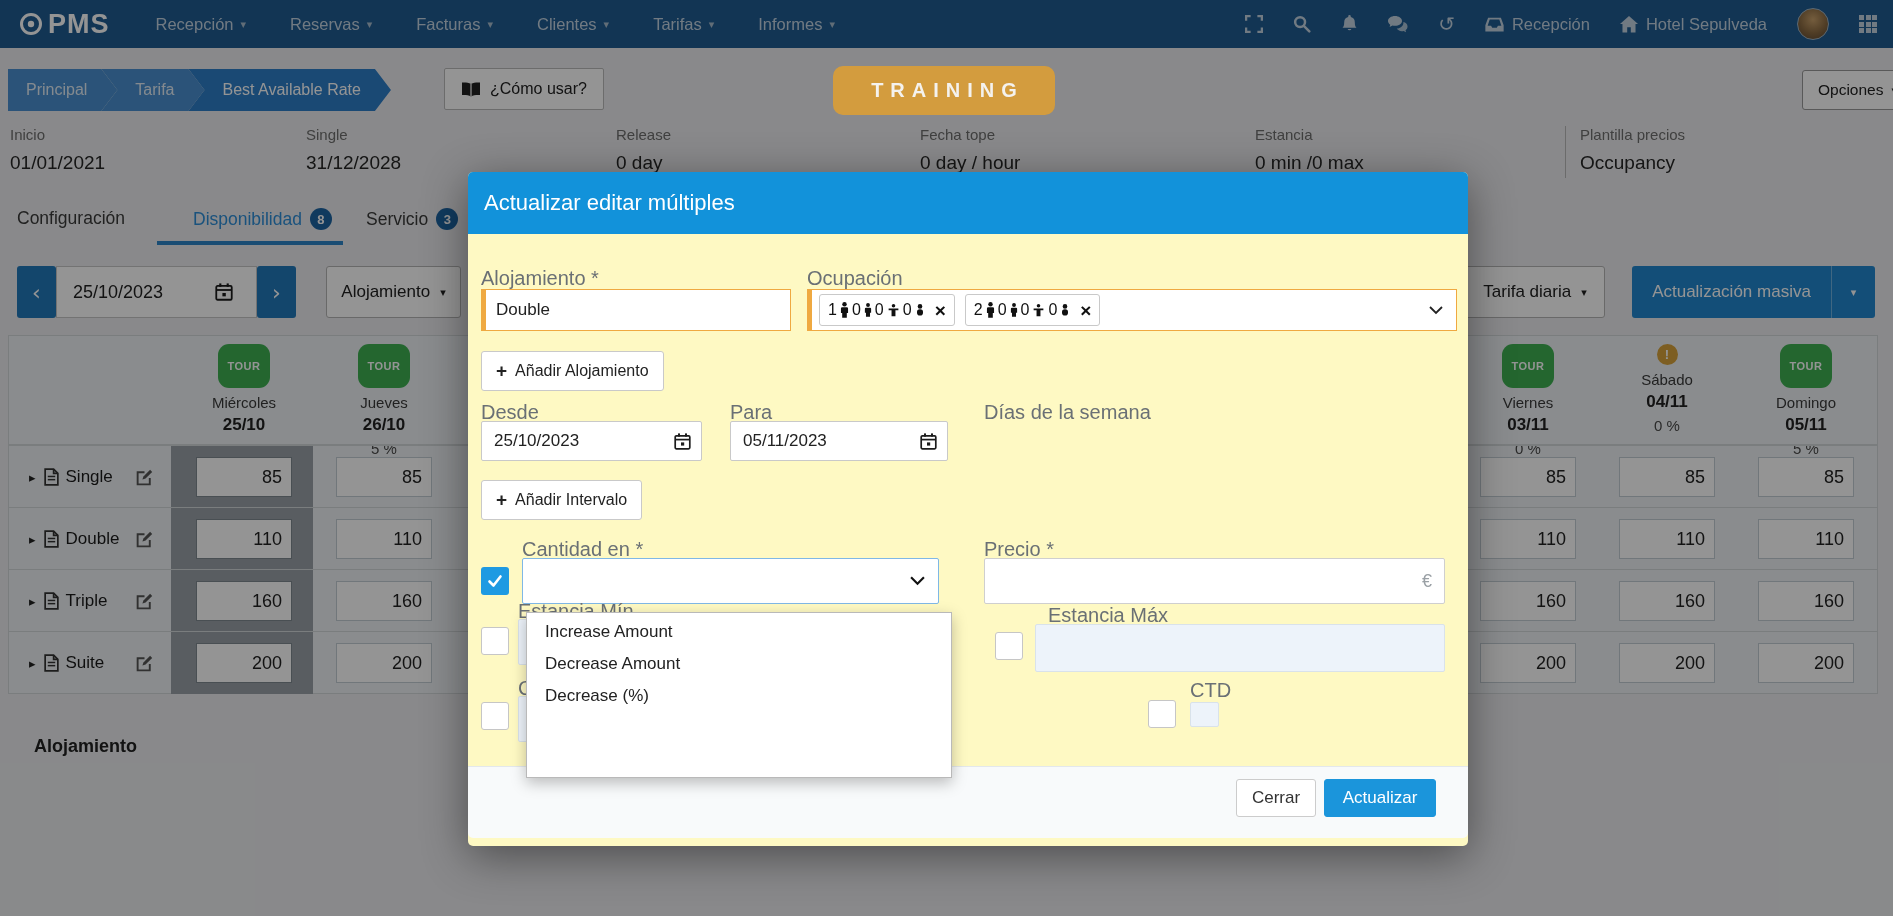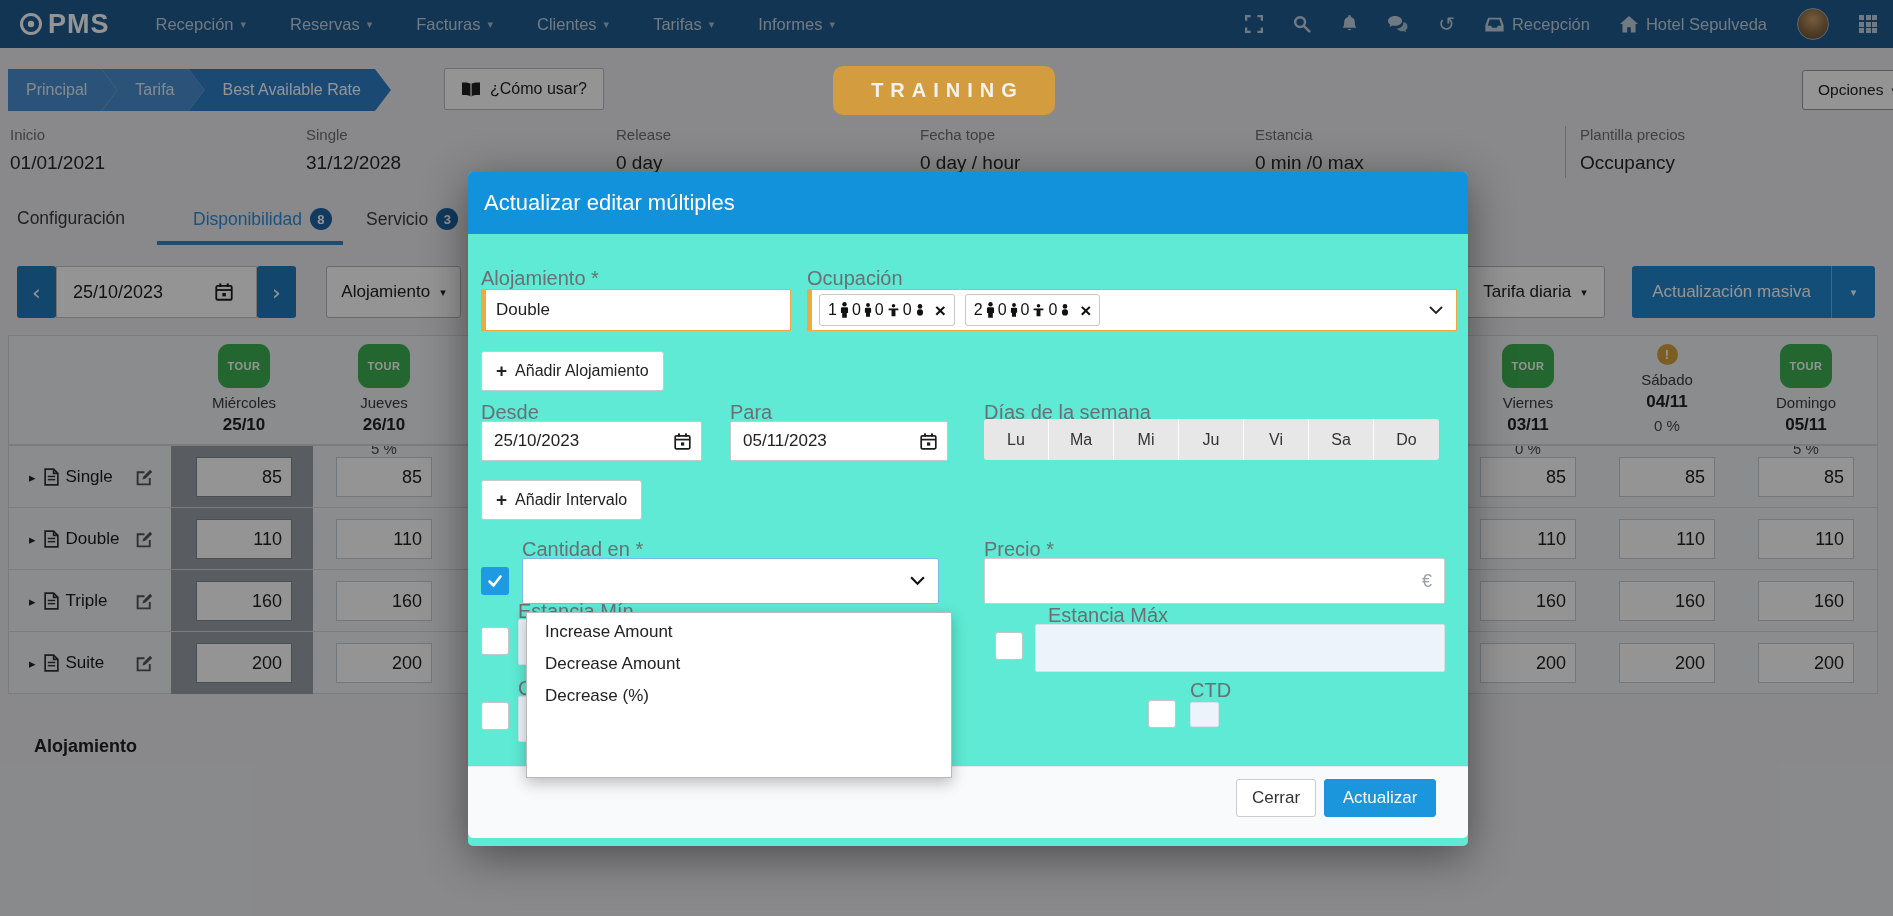--- a/index.html
+++ b/index.html
@@ -68,21 +68,21 @@
   .edit-ic { position:absolute; left:126px; cursor:pointer; display:flex; }
   .cellbox { position:absolute; top:11px; width:96px; height:40px; background:#fff; border:1px solid #c3cdd5; font-size:18px; color:#222; text-align:right; padding-right:9px; font-family:inherit; }
   .cellbox.dark { border-color:#7f888f; }
   .thead-sep { position:absolute; left:0; top:108px; width:1868px; height:1px; background:#d3d7da; }
 
   
   .overlay { position:absolute; inset:0; background:rgba(0,0,0,.42); z-index:50; }
   .training { position:absolute; left:833px; top:66px; width:222px; height:49px; background:#d39c3e; border-radius:10px; color:#f4f2ee; font-size:20px; font-weight:bold; letter-spacing:7px; display:flex; align-items:center; justify-content:center; z-index:60; padding-left:7px; }
 
   
-  .modal { position:absolute; left:468px; top:172px; width:1000px; height:674px; background:#5eead4; z-index:70; border-radius:5px; box-shadow:0 10px 45px rgba(0,0,0,.45); }
+  .modal { position:absolute; left:468px; top:172px; width:1000px; height:674px; background:#fef9c3; z-index:70; border-radius:5px; box-shadow:0 10px 45px rgba(0,0,0,.45); }
   .modal-header { height:62px; background:#1292da; border-radius:5px 5px 0 0; display:flex; align-items:center; }
   .modal-title { color:#fff; font-size:22px; margin-left:16px; }
   .m-label { position:absolute; font-size:20px; color:#6a7075; }
   .orange-field { position:absolute; background:#fff; border:1px solid #efa941; border-left:5px solid #efa941; display:flex; align-items:center; }
   .orange-field input { border:none; outline:none; font-size:17px; color:#222; padding-left:10px; width:100%; font-family:inherit; background:transparent; }
   .chip { height:32px; border:1px solid #c9c9c9; border-radius:3px; background:#fff; display:flex; align-items:center; gap:3px; padding:0 8px; font-size:16px; color:#111; }
   .chip svg { fill:#111; }
   .chip .x { font-size:19px; font-weight:bold; margin-left:7px; cursor:pointer; line-height:1; }
   .m-btn { position:absolute; height:40px; background:#fff; border:1px solid #c9c9c9; border-radius:3px; font-size:16px; color:#222; display:flex; align-items:center; gap:8px; padding:0 14px; cursor:pointer; }
   .m-btn .plus { font-size:19px; font-weight:bold; }
@@ -529,29 +529,20 @@
       <svg width="17" height="17" viewBox="0 0 17 17">
           <rect x="1.2" y="2.8" width="14.6" height="13" rx="1.2" fill="none" stroke="#1c1c1c" stroke-width="1.7"></rect>
           <line x1="1.2" y1="6.6" x2="15.8" y2="6.6" stroke="#1c1c1c" stroke-width="1.7"></line>
           <rect x="4" y="0.4" width="2" height="3.2" fill="#1c1c1c"></rect>
           <rect x="11" y="0.4" width="2" height="3.2" fill="#1c1c1c"></rect>
           <rect x="7" y="9.4" width="3.2" height="3.2" fill="#1c1c1c"></rect>
         </svg>
     </span>
   </div>
   <div class="m-label" style="left:516px; top:229px;">Días de la semana</div>
-  <div class="weekday-group">
-    <div class="weekday">Lu</div>
-    <div class="weekday">Ma</div>
-    <div class="weekday">Mi</div>
-    <div class="weekday">Ju</div>
-    <div class="weekday">Vi</div>
-    <div class="weekday">Sa</div>
-    <div class="weekday">Do</div>
-  </div>
 
   <button class="m-btn" style="left:13px; top:308px;">
     <span class="plus">+</span>
     <span>Añadir Intervalo</span>
   </button>
 
   <div class="chk checked" style="left:13px; top:395px;">
     <svg width="16" height="14" viewBox="0 0 16 14">
         <polyline points="2.5,7.5 6.5,11.5 13.5,2.5" fill="none" stroke="#fff" stroke-width="2.6" stroke-linecap="round" stroke-linejoin="round"></polyline>
       </svg>

